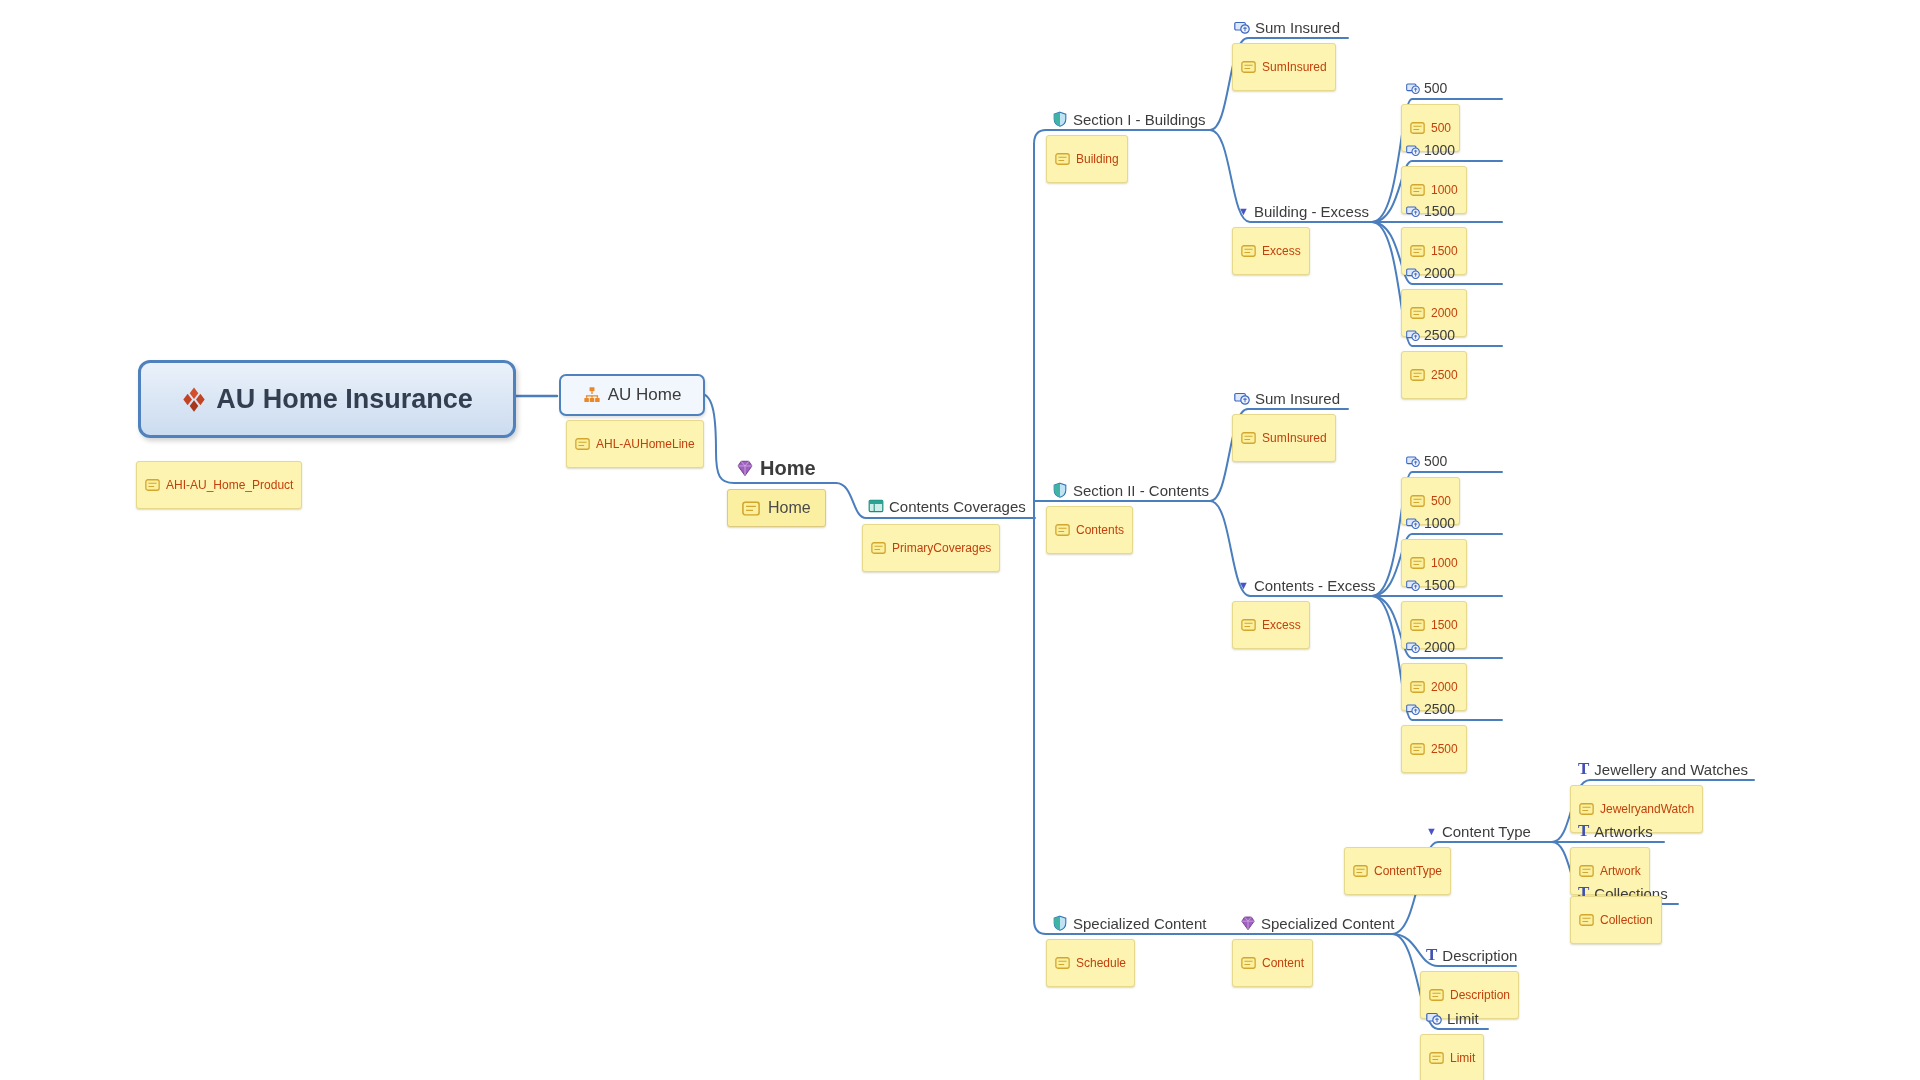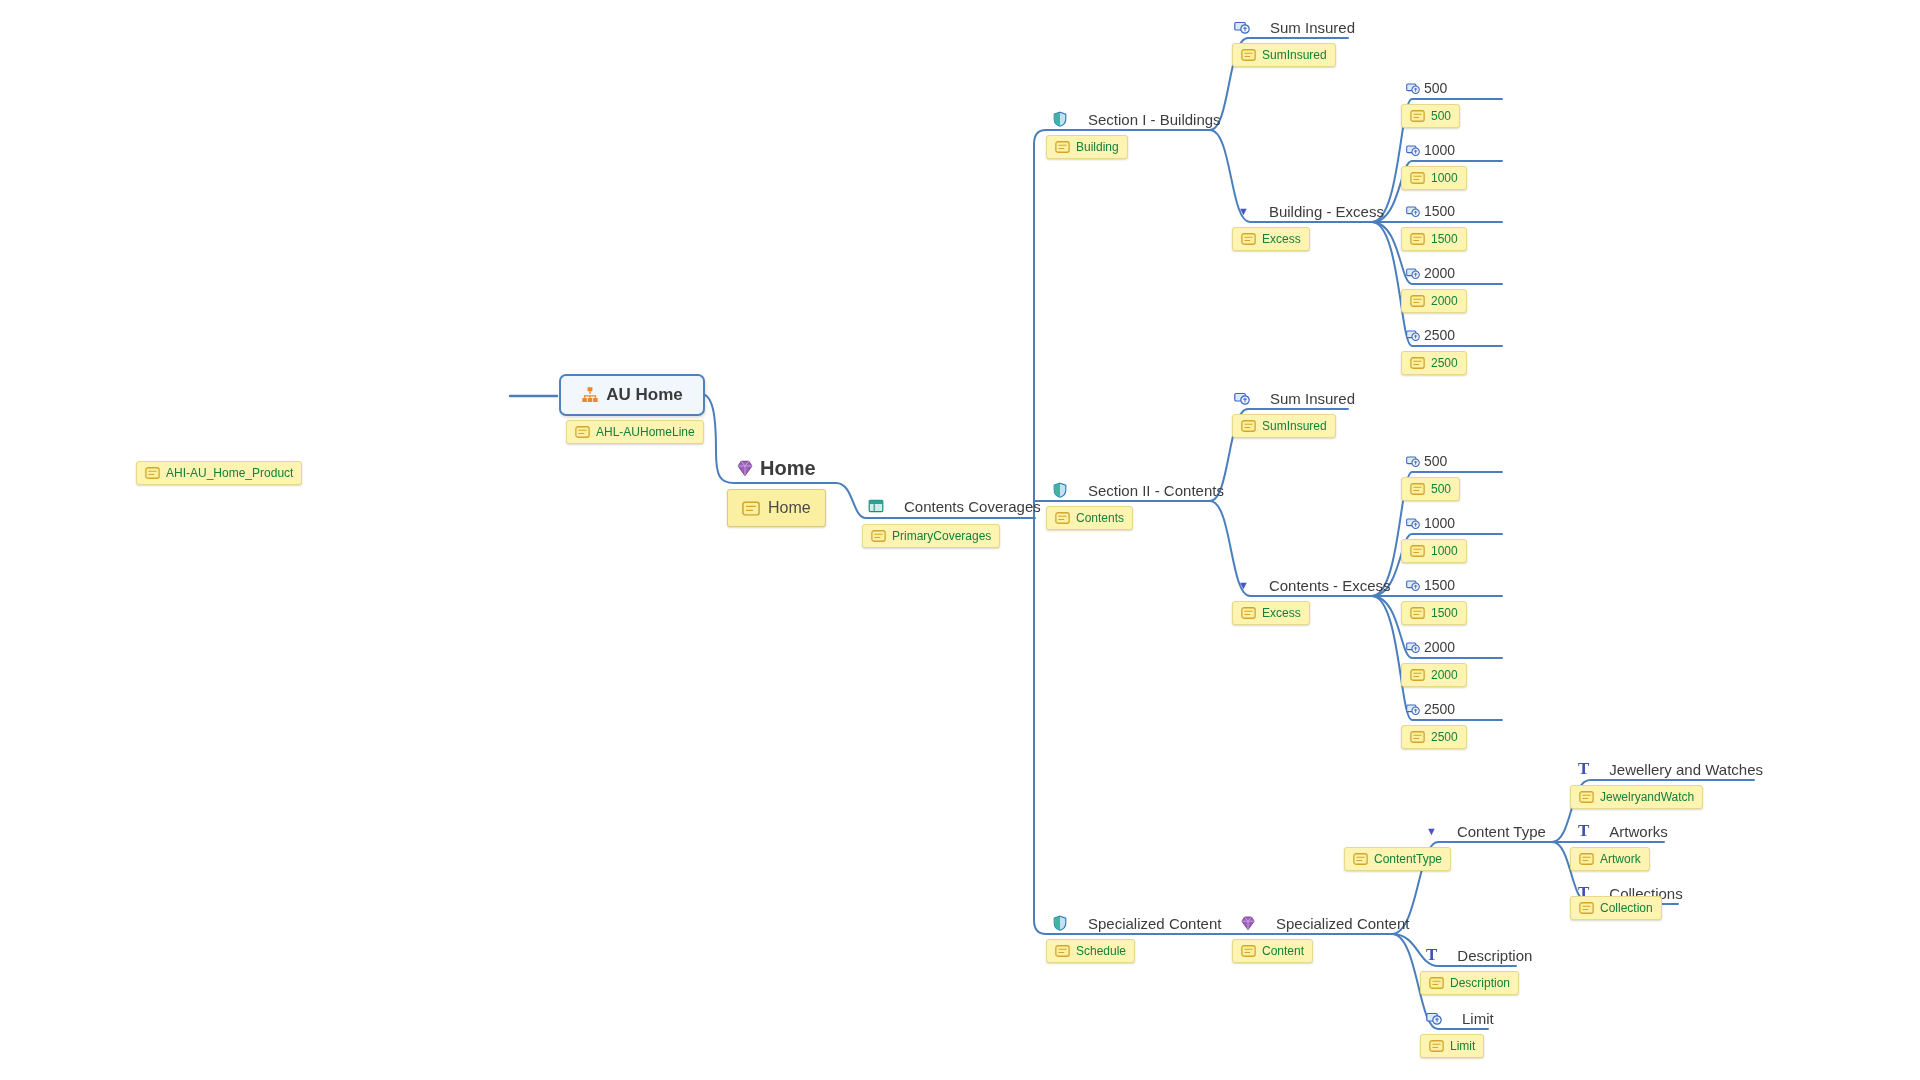--- a/index.html
+++ b/index.html
@@ -1,54 +1,54 @@
 <!DOCTYPE html>
 <html><head>
 <meta charset="utf-8">
 <style>
   html,body{margin:0;padding:0;background:#ffffff;}
   .canvas{position:relative;width:1920px;height:1080px;background:#ffffff;overflow:hidden;
           font-family:"Liberation Sans",sans-serif;color:#3c3c3c;}
   svg.wires{position:absolute;left:0;top:0;pointer-events:none;}
 
   
-  .t{position:absolute;display:flex;align-items:center;gap:20px;height:22px;
+  .t{position:absolute;display:flex;align-items:center;gap:5px;height:22px;
      font-size:15px;white-space:nowrap;color:#3c3c3c;}
   .t.num{font-size:14px;gap:4px;}
   .ic{display:inline-flex;}
   .ic svg{width:100%;height:100%;display:block;}
   .ic16{width:16px;height:16px;}
   .ic18{width:18px;height:18px;}
   .ic14{width:14px;height:14px;}
   .root-ic{width:26px;height:26px;}
   .enum{color:#4953c8;font-size:11px;line-height:1;}
   .ttype{color:#3f51b5;font-family:"Liberation Serif",serif;font-weight:bold;
          font-size:17px;line-height:16px;}
 
   
   .tag{position:absolute;display:flex;align-items:center;gap:6px;
        background:#fcf4b0;border:1px solid #e6d98b;border-radius:3px;
-       padding:4px 8px;font-size:12px;color:#15803d;white-space:nowrap;
+       padding:16px 8px;font-size:12px;color:#c2410c;white-space:nowrap;
        box-shadow:0 1px 2px rgba(120,110,40,.28);}
   .tagic{width:15px;height:12px;}
   .tag.big{padding:9px 14px;font-size:16px;color:#4a4a4a;gap:8px;
            background:#fbf0a2;border-color:#dcc982;}
   .tag.big .tagic{width:18px;height:15px;}
 
   
   .rootbox{position:absolute;left:138px;top:360px;width:372px;height:72px;
            border:3px solid #4f81bd;border-radius:12px;
            background:linear-gradient(180deg,#eaf1fa,#ccdcf0);
            display:flex;align-items:center;justify-content:center;gap:9px;
            font-size:27px;font-weight:bold;color:#333f50;
            box-shadow:2px 3px 5px rgba(0,0,0,.18);}
   .linebox{position:absolute;left:559px;top:374px;width:142px;height:38px;
            border:2px solid #4f81bd;border-radius:7px;background:#f2f7fd;
            display:flex;align-items:center;justify-content:center;gap:7px;
-           font-size:17px;color:#3b3b3b;box-shadow:1px 2px 3px rgba(0,0,0,.12);font-weight:bold;}
+           font-size:17px;color:#3b3b3b;box-shadow:1px 2px 3px rgba(0,0,0,.12);}
   .home-topic{font-size:20px;font-weight:bold;gap:6px;height:26px;}
 </style>
 </head>
 <body>
 
 <div class="canvas">
 
   <svg width="0" height="0" style="position:absolute">
     <defs>
       <symbol id="i-shield" viewBox="0 0 16 16">
@@ -114,20 +114,28 @@
       <path d="M1372 596 C 1400 596 1400 720 1412 720 H 1502"></path>
       <path d="M1392 934 C 1418 934 1418 842 1438 842 H 1552"></path>
       <path d="M1392 934 C 1418 934 1418 966 1438 966 H 1516"></path>
       <path d="M1392 934 C 1418 934 1418 1029 1438 1029 H 1488"></path>
       <path d="M1552 842 C 1572 842 1570 780 1590 780 H 1754"></path>
       <path d="M1552 842 H 1664"></path>
       <path d="M1552 842 C 1572 842 1570 904 1590 904 H 1678"></path>
     </g>
   </svg>
 
+  <div class="rootbox">
+    <span class="ic root-ic">
+        <svg viewBox="0 0 18 18">
+          <use href="#i-diam"></use>
+        </svg>
+      </span>
+    <span>AU Home Insurance</span>
+  </div>
   <div class="tag" style="left:136px;top:461px">
     <span class="ic tagic">
         <svg viewBox="0 0 16 13">
           <use href="#i-tag"></use>
         </svg>
       </span>
     <span>AHI-AU_Home_Product</span>
   </div>
 
   <div class="linebox">

